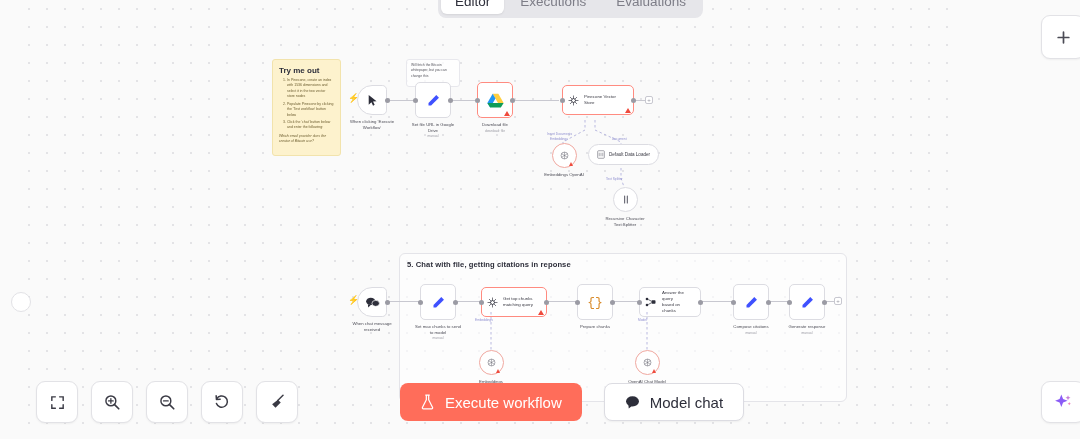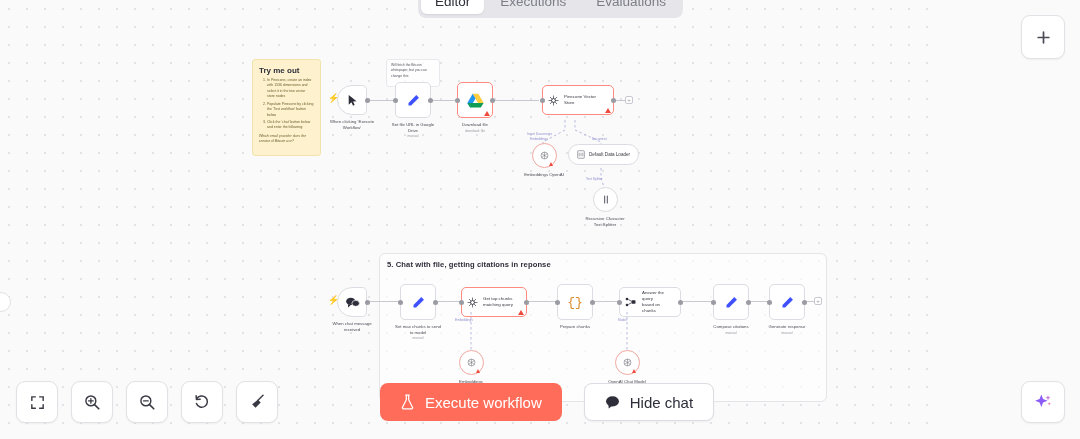--- a/index.html
+++ b/index.html
@@ -8,20 +8,21 @@
     font-family: "Liberation Sans", sans-serif;
     background: #fafafa;
     overflow: hidden;
   }
   #canvas {
     position: relative;
     width: 936px; height: 439px;
     background: #fafafa;
     background-image: radial-gradient(circle, #e3e3e6 1px, transparent 1px);
     background-size: 18px 18px;
+    margin-left: 20px;
   }
 
   
   .tabbar {
     position: absolute; left: 418px; top: -14px;
     display: flex; align-items: center;
     background: #e6e6ea; border-radius: 8px;
     padding: 3px; gap: 2px; height: 32px;
   }
   .tab {
@@ -489,17 +490,17 @@
       <svg width="15" height="16" viewBox="0 0 20 22">
         <path d="M7.5 1.5 L12.5 1.5 M8.4 1.5 L8.4 8 L3 18.5 A1.5 1.5 0 0 0 4.3 20.5 L15.7 20.5 A1.5 1.5 0 0 0 17 18.5 L11.6 8 L11.6 1.5" fill="none" stroke="#fff" stroke-width="1.7" stroke-linecap="round" stroke-linejoin="round"></path>
       </svg>
       <span>Execute workflow</span>
     </button>
     <button id="hide-chat-btn">
       <svg width="15" height="14" viewBox="0 0 22 20">
         <ellipse cx="11" cy="9" rx="9.5" ry="7.5" fill="#2d2e3a"></ellipse>
         <path d="M5 14.5 L5.5 19.5 L11 15 Z" fill="#2d2e3a"></path>
       </svg>
-      <span>Hide chat</span>
+      <span>Model chat</span>
     </button>
   </div>
 
 </div>
 
 </body></html>

